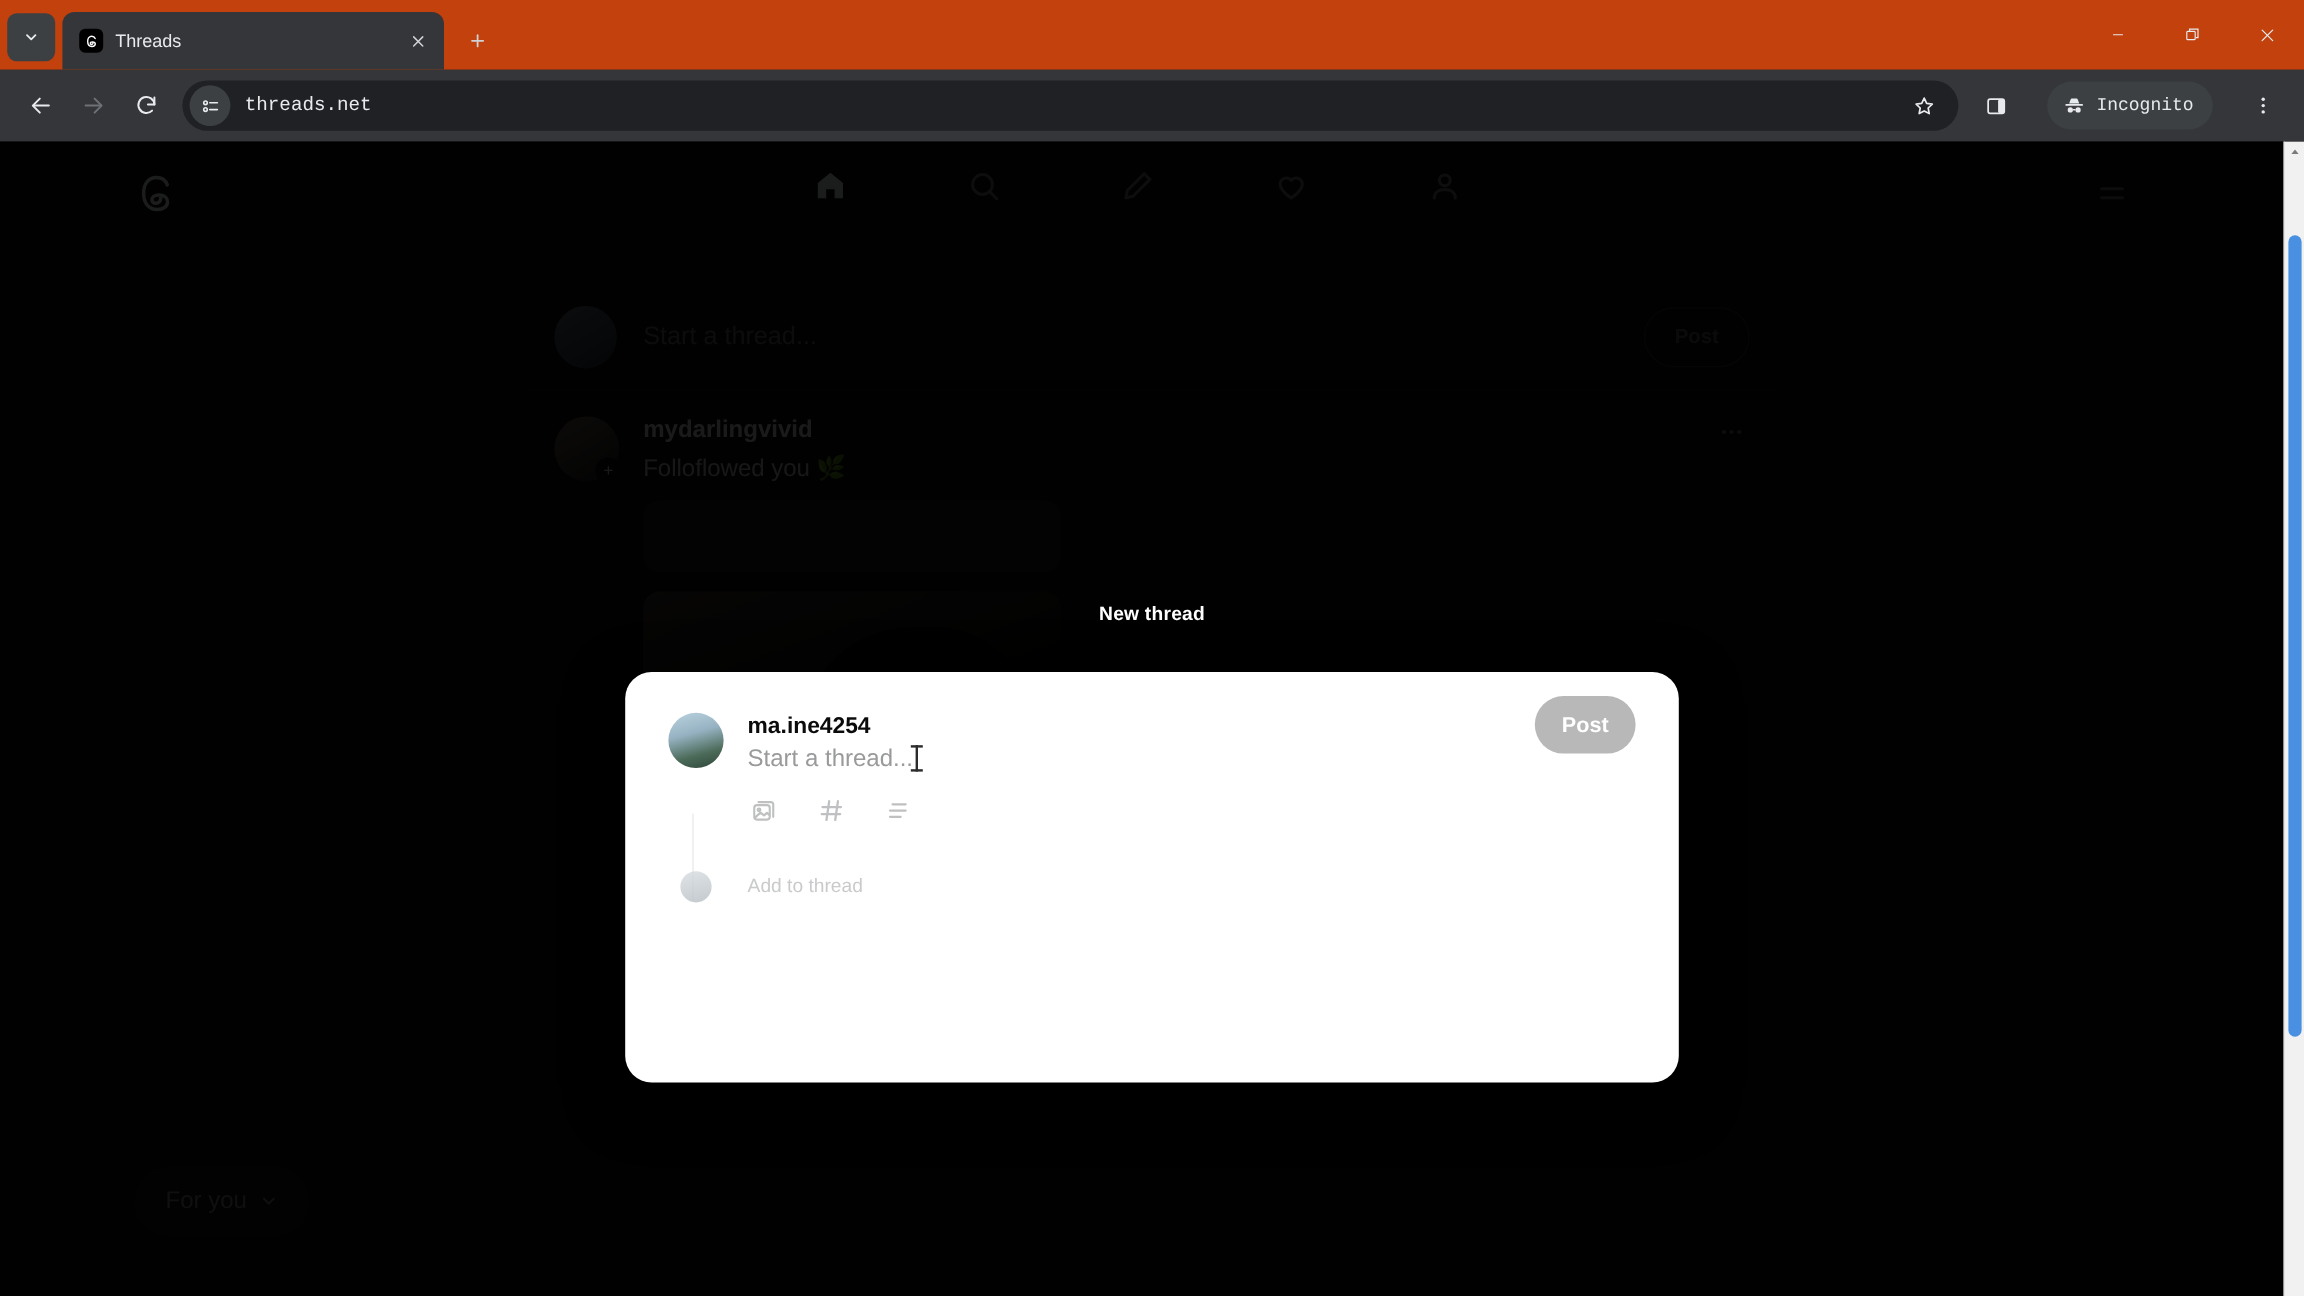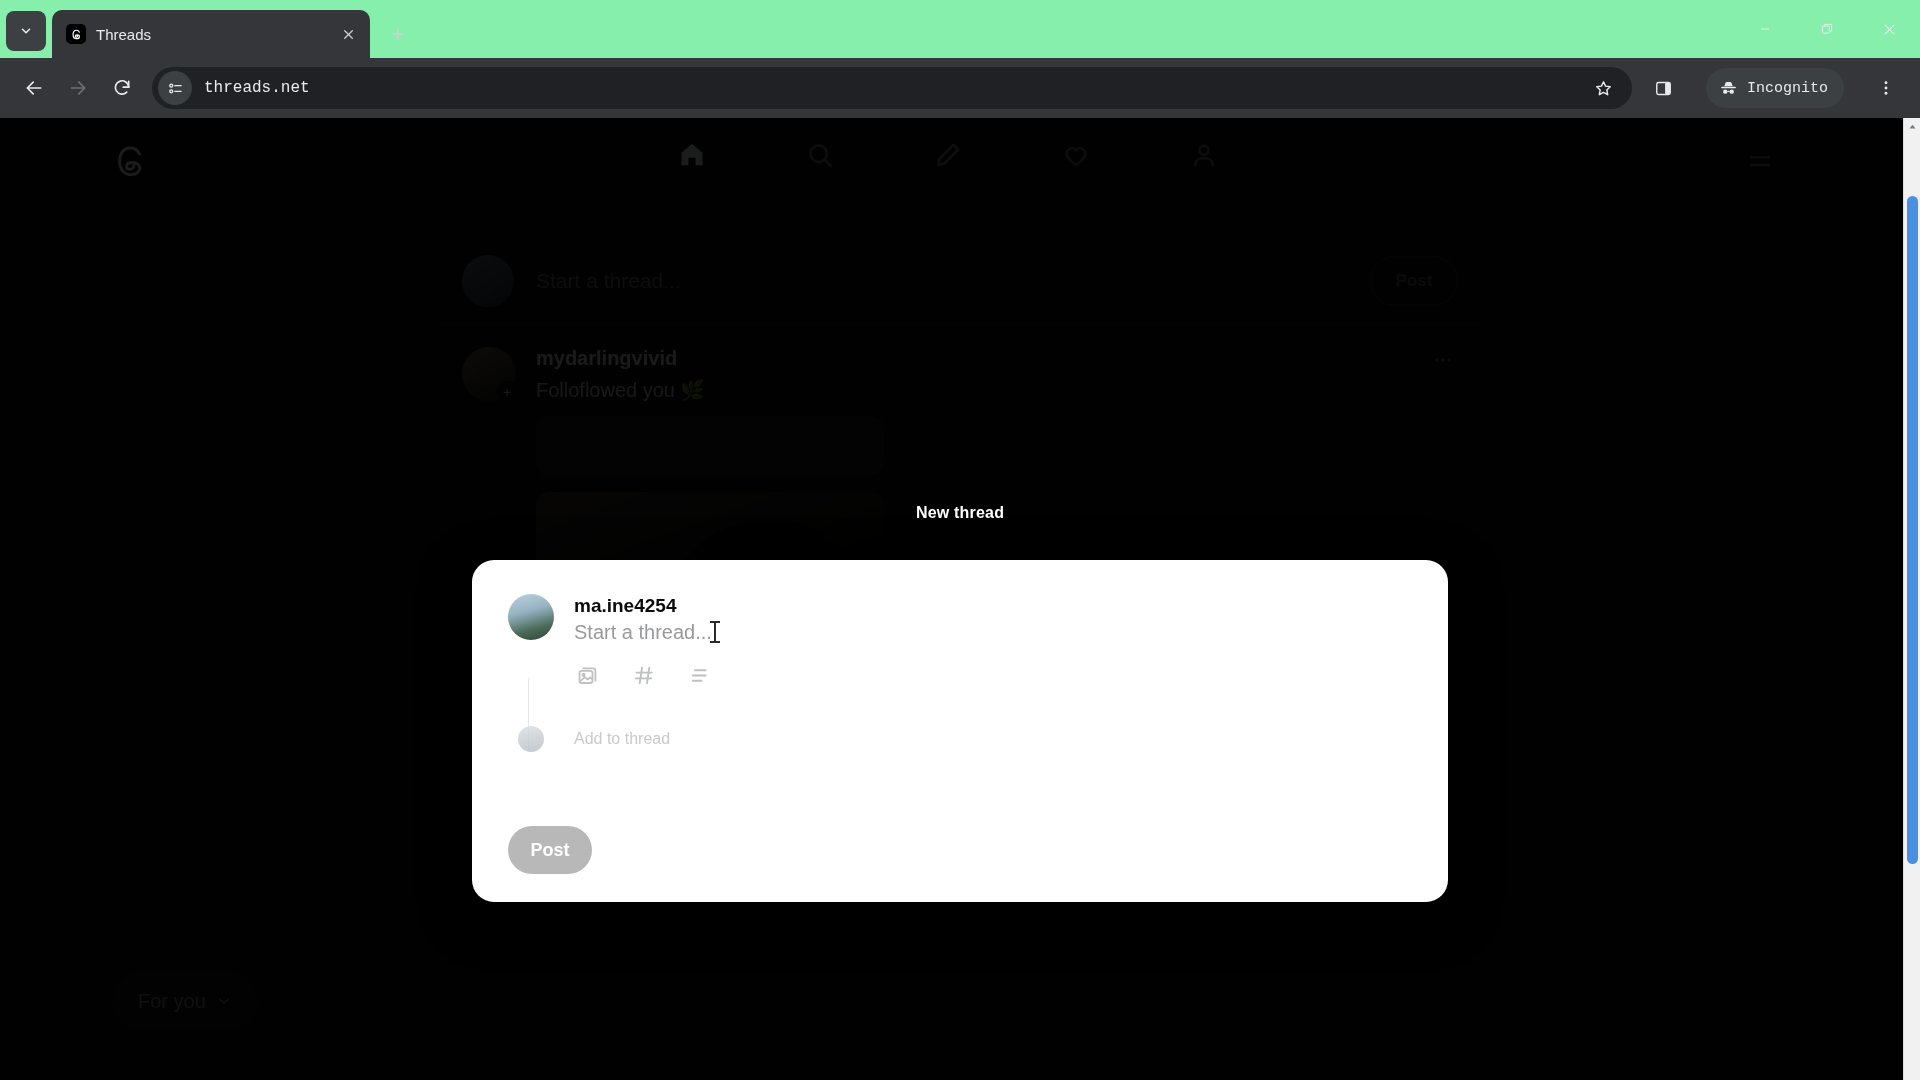--- a/index.html
+++ b/index.html
@@ -7,21 +7,21 @@
     width: 1920px; height: 1080px;
     overflow: hidden;
     background: #202124;
     font-family: "Liberation Sans", sans-serif;
   }
 
   
   .browser { width: 1920px; height: 1080px; position: relative; background: #202124; }
 
   .tabstrip {
-    height: 58px; background: #86efac;
+    height: 58px; background: #c2410c;
     display: flex; align-items: flex-end; position: relative;
   }
   .tabstrip-left {
     width: 52px; height: 58px;
     display: flex; align-items: center; justify-content: center;
   }
   .tab-search-btn {
     width: 40px; height: 40px; border-radius: 8px;
     background: #3c4043;
     display: flex; align-items: center; justify-content: center;
@@ -203,24 +203,24 @@
   .scrim { position: absolute; inset: 0; background: rgba(0,0,0,0.62); }
 
   
   .modal-title {
     position: absolute; left: 50%; transform: translateX(-50%);
     top: 386px; color: #ffffff; font-size: 16px; font-weight: bold;
     letter-spacing: .2px;
   }
   .modal {
     position: absolute; left: 50%; transform: translateX(-50%);
-    top: 442px; width: 976px; height: 342px;
+    top: 442px; width: 878px; height: 342px;
     background: #ffffff; border-radius: 22px;
     box-shadow: 0 14px 48px rgba(0,0,0,.55);
-    display: flex; flex-direction: column;
+    display: flex; flex-direction: row;
   }
   .modal-body { flex: 1 1 auto; padding: 34px 38px 0 36px; position: relative; }
   .compose-row { display: flex; align-items: flex-start; }
   .avatar-modal {
     width: 46px; height: 46px; border-radius: 50%; flex: 0 0 auto;
     background: linear-gradient(165deg,#bcd3e0 0%,#96b2c2 38%,#4c6b59 72%,#2d4438 100%);
   }
   .compose-col { margin-left: 20px; flex: 1 1 auto; }
   .compose-user { color: #0b0b0b; font-size: 19px; font-weight: bold; line-height: 1.25; }
   .compose-input-line { display: flex; align-items: center; margin-top: 3px; }

